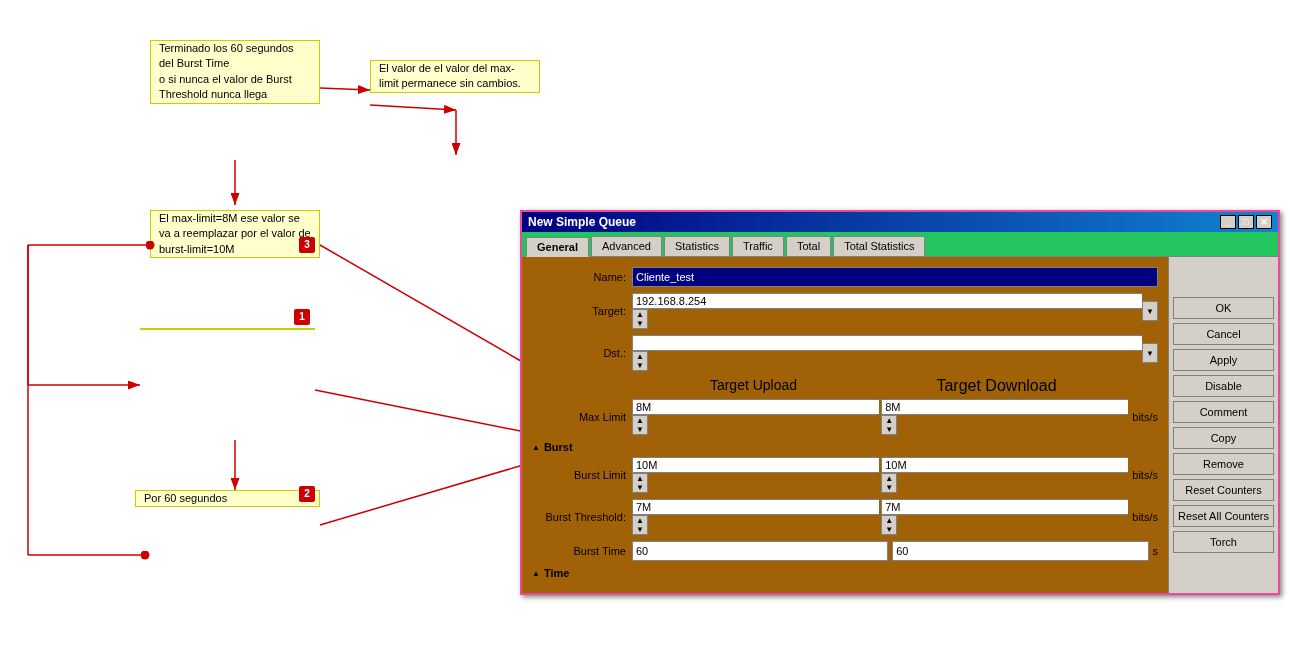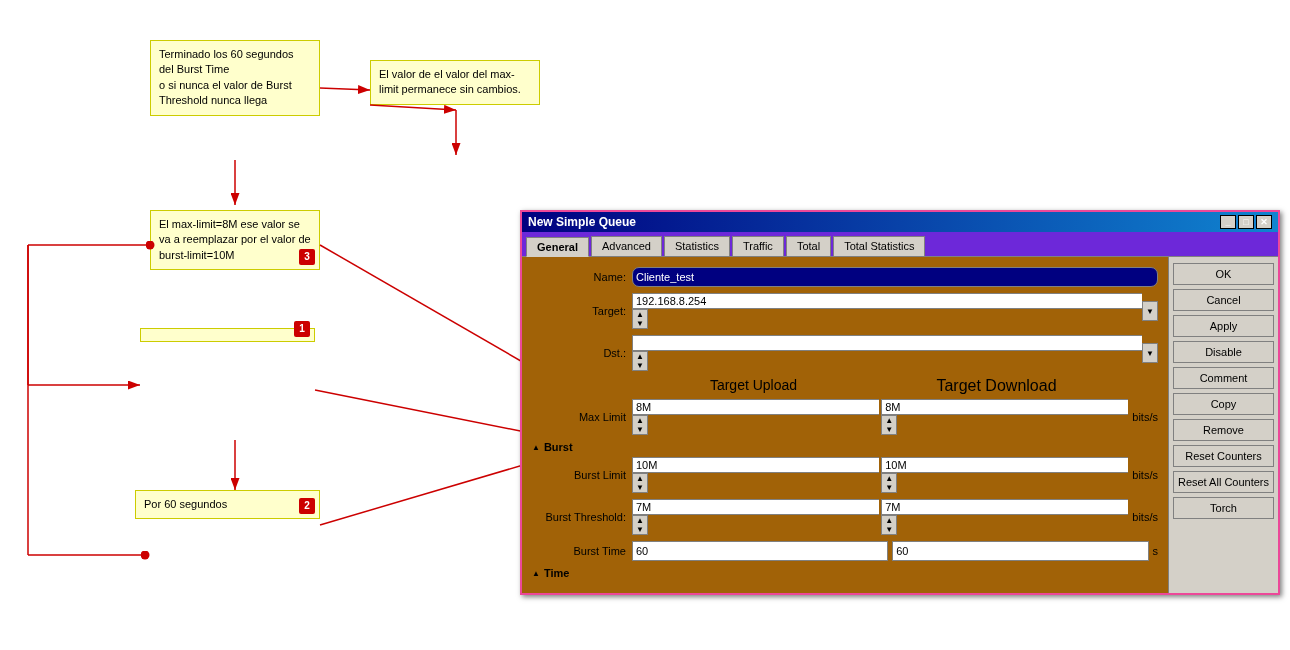--- a/index.html
+++ b/index.html
@@ -11,21 +11,21 @@
       height: 650px;
       overflow: hidden;
       position: relative;
     }
 
     
     .annotation-box {
       position: absolute;
       background: #ffffcc;
       border: 1px solid #cccc00;
-      padding: 6px 8px;
+      padding: 0 8px;
       font-size: 11px;
       line-height: 1.4;
     }
 
     .badge {
       position: absolute;
       background: #cc0000;
       color: white;
       font-size: 10px;
       font-weight: bold;
@@ -79,21 +79,21 @@
       border: 1px solid #000;
       font-size: 9px;
       display: flex;
       align-items: center;
       justify-content: center;
       cursor: pointer;
     }
 
     .dialog-tabs {
       display: flex;
-      background: #6d28d9;
+      background: #22c55e;
       border-bottom: 1px solid #808080;
       padding: 4px 4px 0 4px;
       gap: 2px;
     }
 
     .tab {
       padding: 3px 10px;
       background: #d4d0c8;
       border: 1px solid #808080;
       border-bottom: none;
@@ -139,21 +139,20 @@
       height: 20px;
       border: 1px solid #808080;
       background: white;
       font-size: 11px;
       padding: 1px 3px;
     }
 
     .form-input.selected {
       background: #000080;
       color: white;
-      border-radius: 7px;
     }
 
     .input-with-arrow {
       display: flex;
       align-items: stretch;
       flex-direction: column;
     }
 
     .input-with-arrow input {
       flex: 1;
@@ -202,20 +201,21 @@
     }
 
     .dialog-buttons {
       width: 110px;
       padding: 6px 4px;
       display: flex;
       flex-direction: column;
       gap: 4px;
       background: #d4d0c8;
       border-left: 1px solid #808080;
+      justify-content: center;
     }
 
     .dialog-btn {
       width: 100%;
       height: 22px;
       background: #d4d0c8;
       border: 1px solid #808080;
       font-size: 11px;
       cursor: pointer;
       display: flex;

